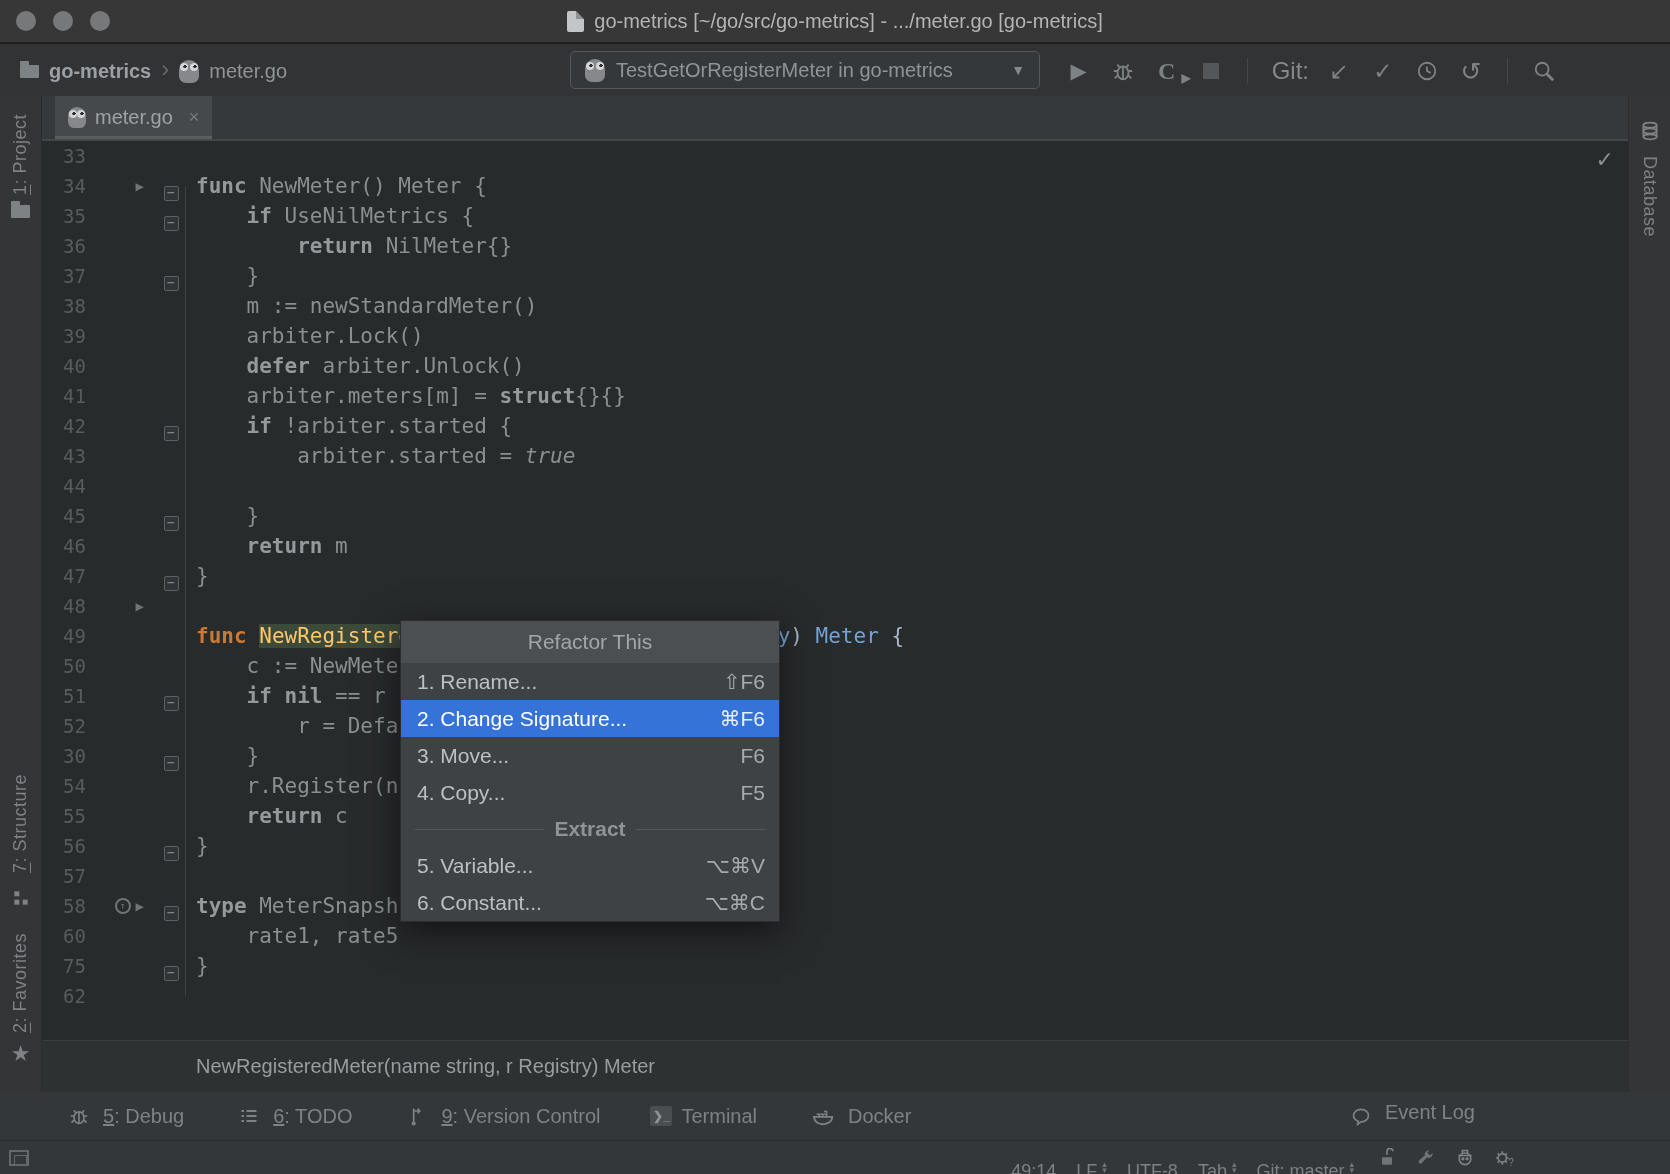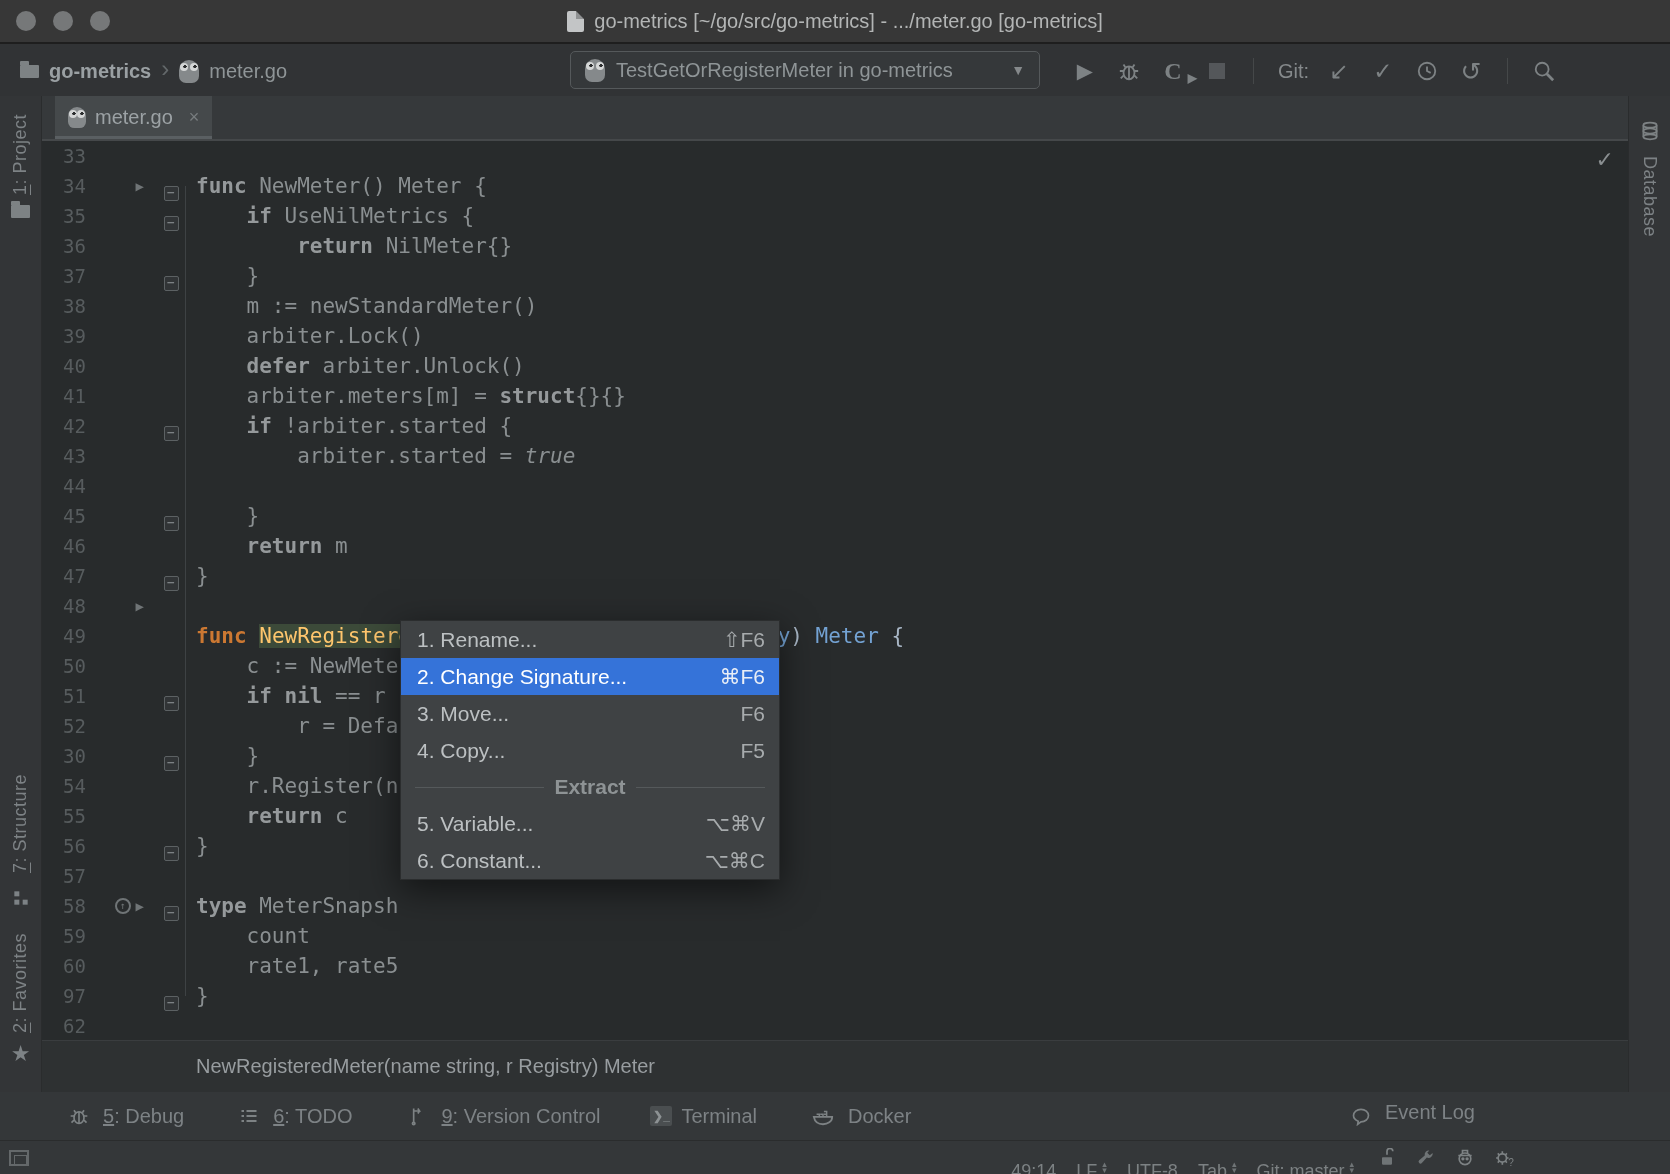--- a/index.html
+++ b/index.html
@@ -41,21 +41,21 @@
 
   .combo { position:absolute; left:570px; top:7px; width:470px; height:38px;
     border:1px solid #55595b; border-radius:5px; background:#35383a;
     display:flex; align-items:center; gap:11px; padding:16px 14px; font-size:20px; color:#8f9597; }
   .combo .caret { margin-left:auto; color:#85898b; font-size:14px; }
 
   .navicons { position:absolute; right:110px; top:0; height:100%; display:flex; align-items:center; gap:12px; }
   .nibtn { width:32px; height:32px; display:flex; align-items:center; justify-content:center;
     color:#7d8284; font-size:23px; flex:none; }
   .vsep { width:1px; height:26px; background:#454849; margin:0 8px; }
-  .gitlbl { font-size:20px; color:#85898b; margin:0 2px 0 4px; }
+  .gitlbl { font-size:24px; color:#85898b; margin:0 2px 0 4px; }
   .stop-sq { width:16px; height:16px; background:#54575a; }
   .cov { position:relative; font-weight:bold; font-size:24px; color:#7d8284; font-family:"Liberation Serif",serif; }
   .cov::after { content:"▶"; position:absolute; right:-8px; bottom:1px; font-size:12px; color:#7d8284; }
   svg.ico { stroke:#7d8284; fill:none; stroke-width:2; }
 
   
   .main { position:absolute; top:96px; left:0; right:0; bottom:82px; display:flex; }
   .stripe { width:42px; background:#333537; display:flex; flex-direction:column; align-items:center; flex:none; }
   .stripe.left  { border-right:1px solid #2a2c2d; padding:18px 0 27px; }
   .stripe.right { border-left:1px solid #2a2c2d; padding:20px 0; }
@@ -401,33 +401,27 @@
             <span class="marks">
               <span class="ovr">↑</span>
               <span class="runmark">▶</span>
             </span>
             <span class="foldc">
               <span class="foldbox fold-open">−</span>
             </span>
             <span class="code"><span class="seg-k">type</span><span class="seg-p"> MeterSnapsh</span></span>
           </div>
           <div class="row">
-            <span class="lnum">59</span>
-            <span class="marks"></span>
-            <span class="foldc"></span>
-            <span class="code"><span class="seg-p">    count</span></span>
-          </div>
-          <div class="row">
             <span class="lnum">60</span>
             <span class="marks"></span>
             <span class="foldc"></span>
             <span class="code"><span class="seg-p">    rate1, rate5</span></span>
           </div>
           <div class="row">
-            <span class="lnum">97</span>
+            <span class="lnum">75</span>
             <span class="marks"></span>
             <span class="foldc">
               <span class="foldbox fold-close">−</span>
             </span>
             <span class="code"><span class="seg-p">}</span></span>
           </div>
           <div class="row">
             <span class="lnum">62</span>
             <span class="marks"></span>
             <span class="foldc"></span>
@@ -450,20 +444,21 @@
             <ellipse cx="12" cy="12" rx="8" ry="3"></ellipse>
             <ellipse cx="12" cy="19" rx="8" ry="3"></ellipse>
           </svg>
         </span>
         <span class="vlabel-down">Database</span>
       </div>
     </div>
 </div>
 
 <div class="popup">
+  <div class="popup-h">Refactor This</div>
   <div>
       <div class="pitem">
         <span>1. Rename...</span>
         <span class="sc">⇧F6</span>
       </div>
       <div class="pitem sel">
         <span>2. Change Signature...</span>
         <span class="sc">⌘F6</span>
       </div>
       <div class="pitem">

